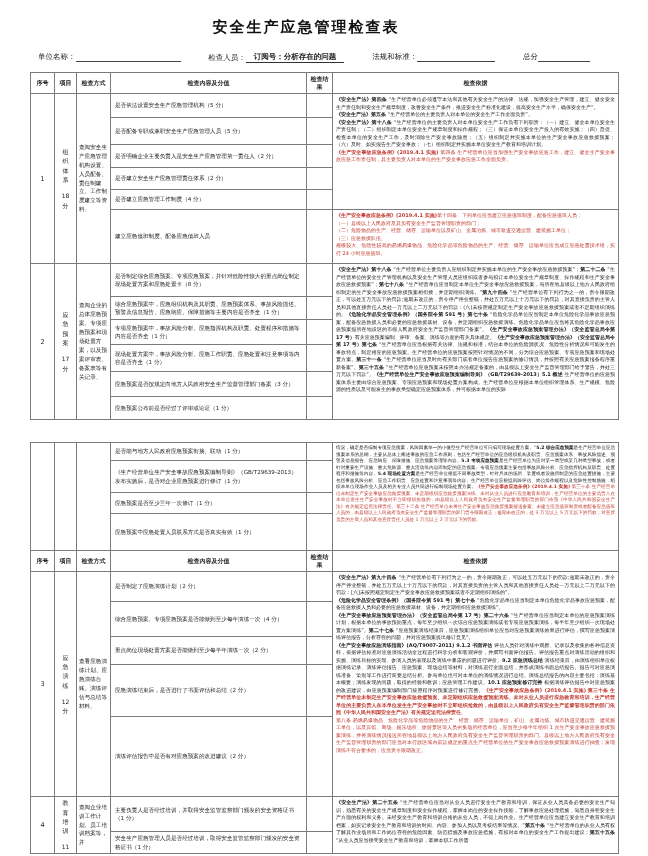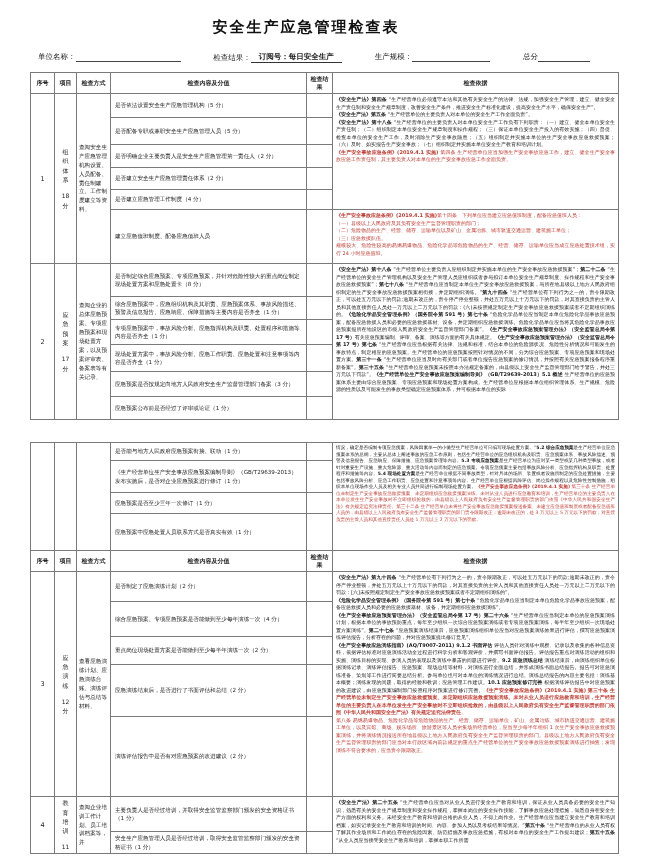--- a/index.html
+++ b/index.html
@@ -43,25 +43,25 @@
 
 <div class="page">
   <div class="title">安全生产应急管理检查表</div>
 
   <div class="form-header">
     <span class="fh-group">
       <span>单位名称：</span>
       <span class="blank w105"></span>
     </span>
     <span class="fh-group">
-      <span>检查结果：</span>
-      <span class="inspector-value">订阅号：每日安全生产</span>
-    </span>
-    <span class="fh-group">
-      <span>生产规模：</span>
+      <span>检查人员：</span>
+      <span class="inspector-value">订阅号：分析存在的问题</span>
+    </span>
+    <span class="fh-group">
+      <span>法规和标准：</span>
       <span class="blank w78"></span>
     </span>
     <span class="fh-group">
       <span>总分</span>
       <span class="blank w52"></span>
     </span>
   </div>
 
   <div id="tables">
       <table class="checklist table-block-1">

